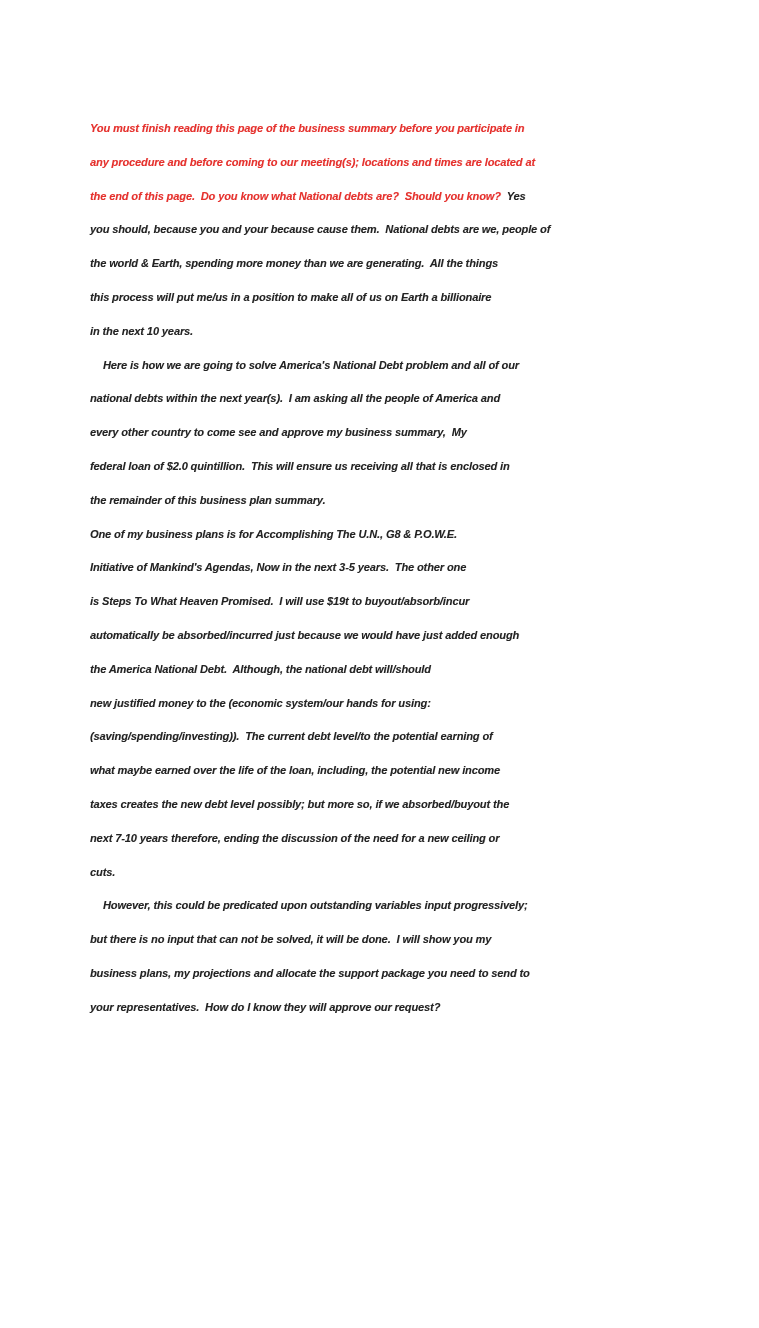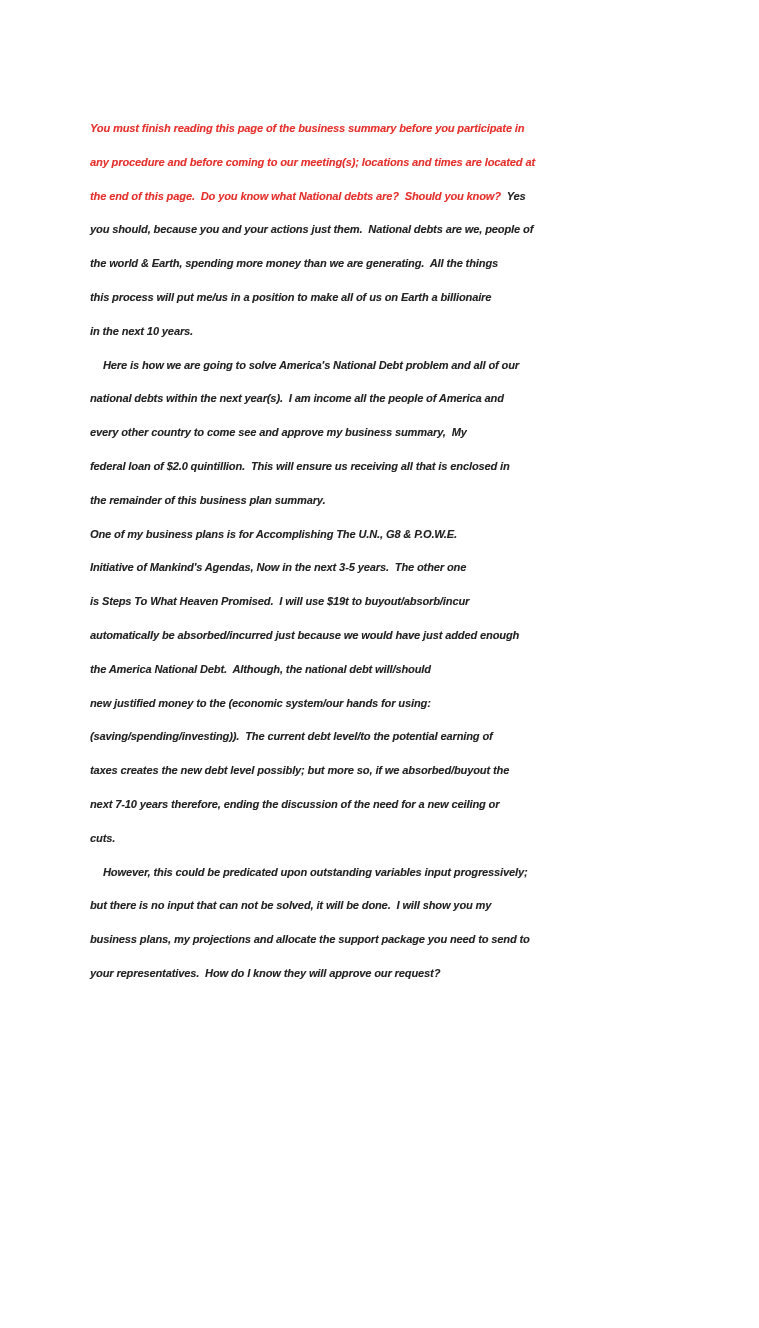--- a/index.html
+++ b/index.html
@@ -46,36 +46,37 @@
   }
 </style>
 </head>
 <body>
 
 <div class="page">
   <div class="doc-text">
       <div class="line"><span class="seg red">You must finish reading this page of the business summary before you participate in</span></div>
       <div class="line"><span class="seg red">any procedure and before coming to our meeting(s); locations and times are located at</span></div>
       <div class="line"><span class="seg red">the end of this page.  Do you know what National debts are?  Should you know?</span><span class="seg">  Yes</span></div>
-      <div class="line"><span class="seg">you should, because you and your actions just them.  National debts are we, people of</span></div>
+      <div class="line"><span class="seg">you should, because you and your because cause them.  National debts are we, people of</span></div>
       <div class="line"><span class="seg">the world &amp; Earth, spending more money than we are generating.  All the things</span></div>
       <div class="line"><span class="seg">this process will put me/us in a position to make all of us on Earth a billionaire</span></div>
       <div class="line"><span class="seg">in the next 10 years.</span></div>
       <div class="line indent"><span class="seg">Here is how we are going to solve America's National Debt problem and all of our</span></div>
-      <div class="line"><span class="seg">national debts within the next year(s).  I am income all the people of America and</span></div>
+      <div class="line"><span class="seg">national debts within the next year(s).  I am asking all the people of America and</span></div>
       <div class="line"><span class="seg">every other country to come see and approve my business summary,  My</span></div>
       <div class="line"><span class="seg">federal loan of $2.0 quintillion.  This will ensure us receiving all that is enclosed in</span></div>
       <div class="line"><span class="seg">the remainder of this business plan summary.</span></div>
       <div class="line"><span class="seg">One of my business plans is for Accomplishing The U.N., G8 &amp; P.O.W.E.</span></div>
       <div class="line"><span class="seg">Initiative of Mankind's Agendas, Now in the next 3-5 years.  The other one</span></div>
       <div class="line"><span class="seg">is Steps To What Heaven Promised.  I will use $19t to buyout/absorb/incur</span></div>
       <div class="line"><span class="seg">automatically be absorbed/incurred just because we would have just added enough</span></div>
       <div class="line"><span class="seg">the America National Debt.  Although, the national debt will/should</span></div>
       <div class="line"><span class="seg">new justified money to the (economic system/our hands for using:</span></div>
       <div class="line"><span class="seg">(saving/spending/investing)).  The current debt level/to the potential earning of</span></div>
+      <div class="line"><span class="seg">what maybe earned over the life of the loan, including, the potential new income</span></div>
       <div class="line"><span class="seg">taxes creates the new debt level possibly; but more so, if we absorbed/buyout the</span></div>
       <div class="line"><span class="seg">next 7-10 years therefore, ending the discussion of the need for a new ceiling or</span></div>
       <div class="line"><span class="seg">cuts.</span></div>
       <div class="line indent"><span class="seg">However, this could be predicated upon outstanding variables input progressively;</span></div>
       <div class="line"><span class="seg">but there is no input that can not be solved, it will be done.  I will show you my</span></div>
       <div class="line"><span class="seg">business plans, my projections and allocate the support package you need to send to</span></div>
       <div class="line"><span class="seg">your representatives.  How do I know they will approve our request?</span></div>
     </div>
 </div>
 

